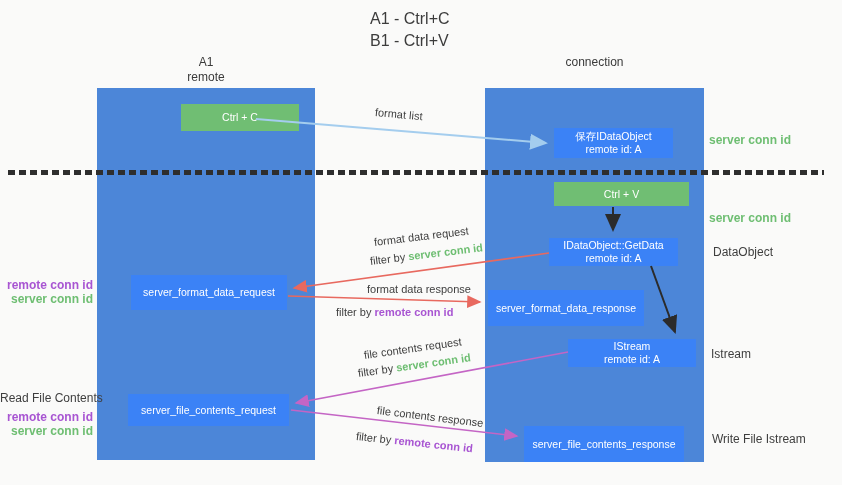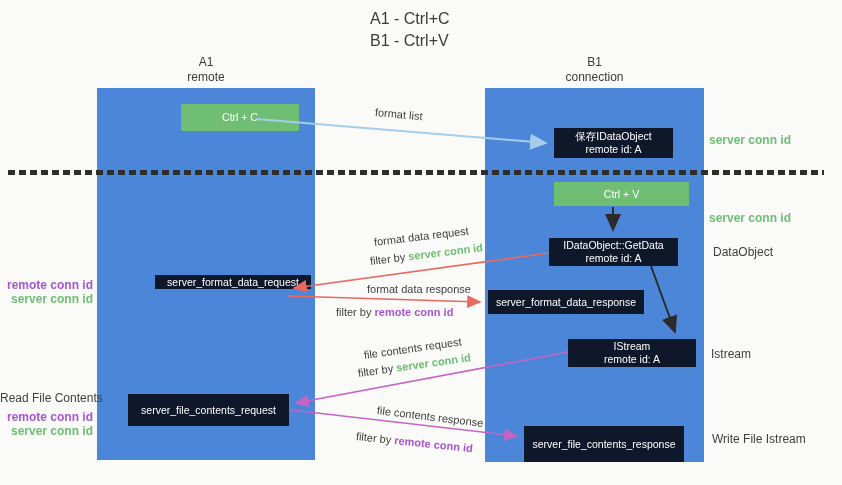--- a/index.html
+++ b/index.html
@@ -34,21 +34,21 @@
   .node{
     position:absolute;
     display:flex;flex-direction:column;
     align-items:center;justify-content:center;
     color:#fff;text-align:center;
     font-size:10.5px;line-height:13px;
     white-space:nowrap;
     z-index:3;
   }
   .node.green{background:#70be73;}
-  .node.orange{background:#0f172a;}
+  .node.orange{background:#3b82f6;}
   #arrow-layer{position:absolute;left:0;top:0;z-index:4;pointer-events:none;}
   .lbl{
     position:absolute;
     font-size:11px;line-height:13px;
     color:#3e3e3e;
     white-space:nowrap;
     transform-origin:left center;
     z-index:5;
   }
   .lbl .id-green{color:#6ebe72;font-weight:bold;}
@@ -83,21 +83,20 @@
   <div class="title">
     <div>A1 - Ctrl+C</div>
     <div>B1 - Ctrl+V</div>
   </div>
 
   <div class="col-header" style="left:97px;top:55px;width:218px;">
     <div>A1</div>
     <div>remote</div>
   </div>
   <div class="col-header" style="left:485px;top:55px;width:219px;">
-    <div>B1</div>
     <div>connection</div>
   </div>
 
   <div class="col" style="left:97px;top:88px;width:218px;height:372px;"></div>
   <div class="col" style="left:485px;top:88px;width:219px;height:374px;"></div>
 
   <div class="dotted-line"></div>
 
   <div class="node green" style="left:137px;top:104px;width:118px;height:27px;margin-left:44px;">
     <span>Ctrl + C</span>
@@ -110,25 +109,25 @@
 
   <div class="node green" style="left:554px;top:182px;width:135px;height:24px;">
     <span>Ctrl + V</span>
   </div>
 
   <div class="node orange" style="left:549px;top:238px;width:129px;height:28px;">
     <span>IDataObject::GetData</span>
     <span>remote id: A</span>
   </div>
 
-  <div class="node orange" style="left:131px;top:275px;width:156px;height:14px;margin-left:24px;">
+  <div class="node orange" style="left:131px;top:275px;width:156px;height:35px;">
     <span>server_format_data_request</span>
   </div>
 
-  <div class="node orange" style="left:488px;top:290px;width:156px;height:24px;text-align:center;">
+  <div class="node orange" style="left:488px;top:290px;width:156px;height:36px;text-align:center;">
     <span>server_format_data_response</span>
   </div>
 
   <div class="node orange" style="left:568px;top:339px;width:128px;height:28px;">
     <span>IStream</span>
     <span>remote id: A</span>
   </div>
 
   <div class="node orange" style="left:128px;top:394px;width:161px;height:32px;">
     <span>server_file_contents_request</span>

